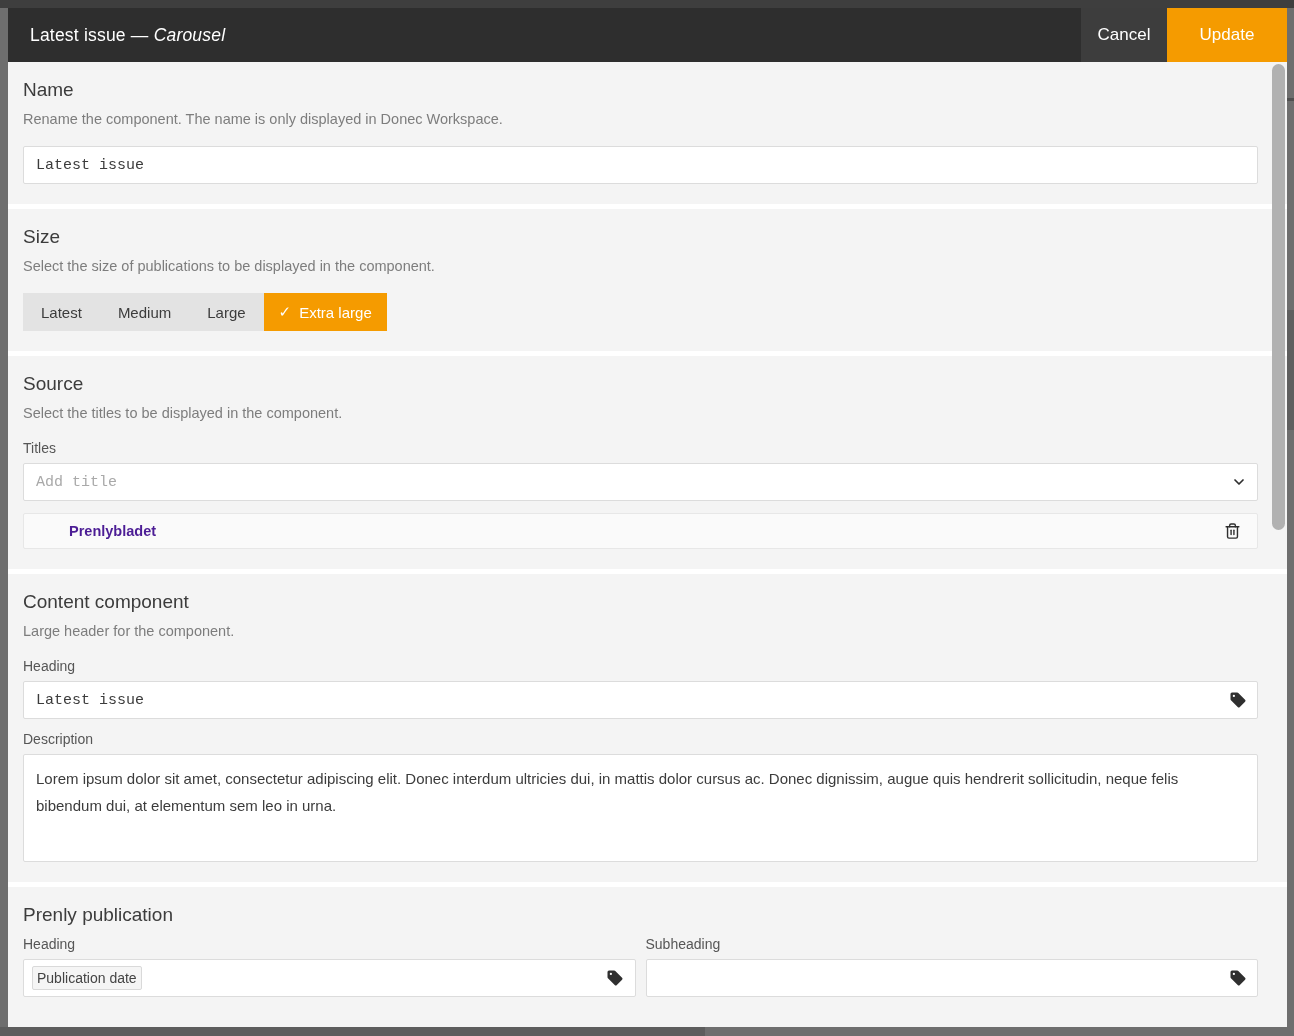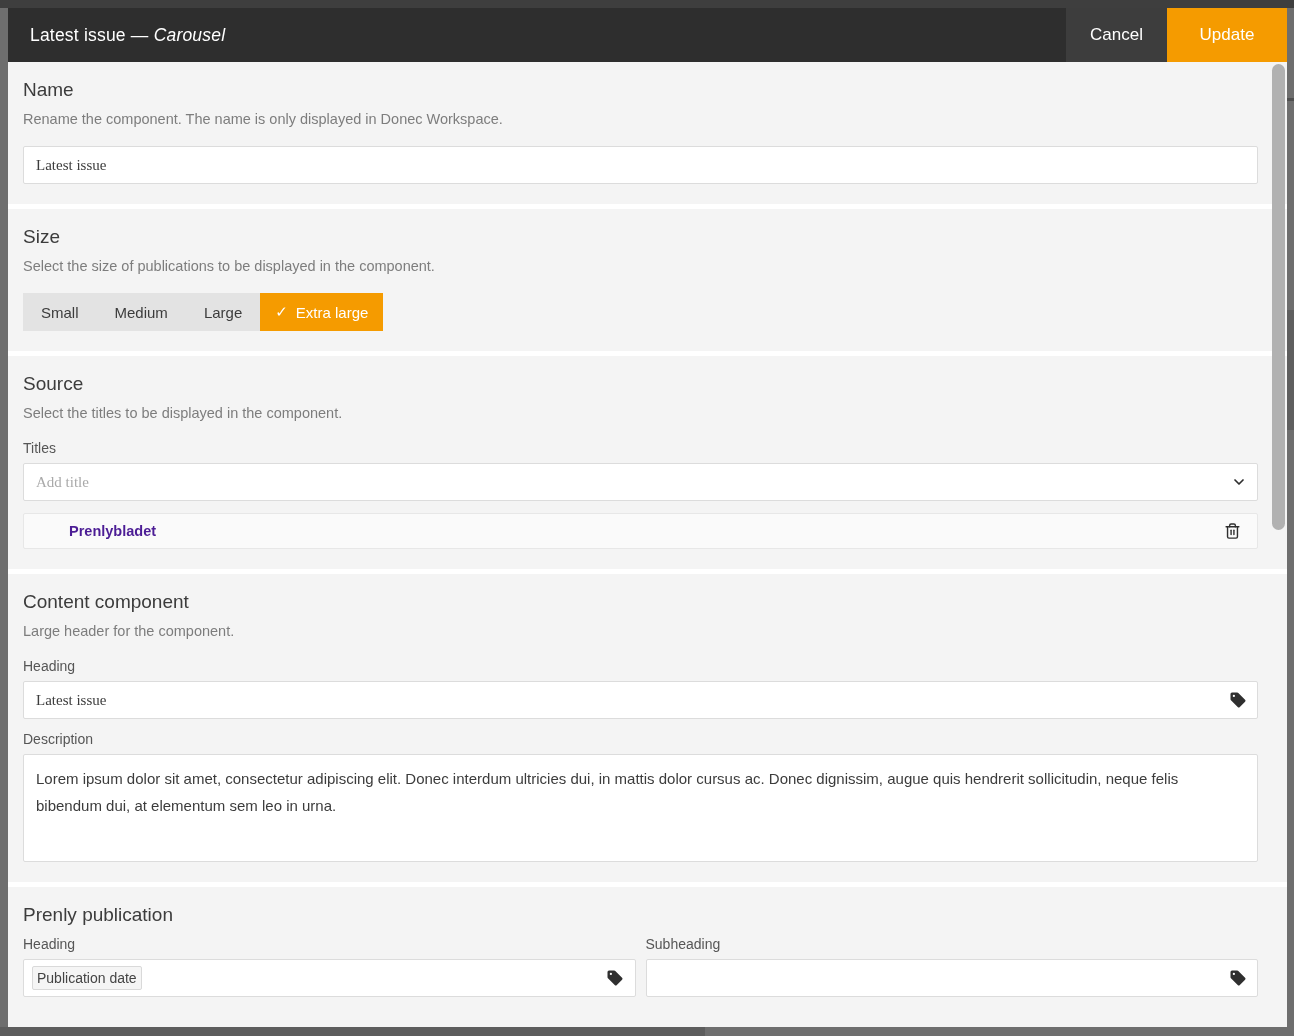--- a/index.html
+++ b/index.html
@@ -13,34 +13,34 @@
   .backdrop-right-line2 { position:absolute; top:310px; right:0; width:7px; height:120px; background:#5f5f5f; }
 
   .modal { position:absolute; left:8px; top:8px; right:7px; bottom:9px; background:#f4f4f4; display:flex; flex-direction:column; overflow:hidden; }
 
   
   .modal-header { height:54px; flex-shrink:0; background:#2e2e2e; display:flex; align-items:stretch; }
   .modal-title { align-self:center; padding-left:22px; color:#ffffff; font-size:17.5px; letter-spacing:.2px; }
   .modal-title .comp-type { font-style:italic; }
   .header-spacer { flex:1; }
   .hdr-btn { border:none; cursor:pointer; font-family:"Liberation Sans", sans-serif; font-size:17px; color:#fff; }
-  .btn-cancel { width:101px; background:#3d3d3d; }
+  .btn-cancel { width:86px; background:#3d3d3d; }
   .btn-update { width:120px; background:#f59b00; }
 
   
   .modal-body { flex:1; position:relative; overflow:hidden; background:#f4f4f4; }
   .section { padding:17px 29px 20px 15px; background:#f4f4f4; }
   .divider { height:5px; background:#ffffff; }
   .section-heading { font-size:19px; font-weight:400; color:#3c3c3c; margin-bottom:10px; }
   .section-desc { font-size:14.5px; color:#7d7d7d; margin-bottom:19px; }
   .field-label { font-size:14px; color:#565656; margin-bottom:7px; }
 
   .text-input { display:block; width:100%; height:38px; background:#fff; border:1px solid #dcdcdc;
     border-radius:2px; padding:0 12px; font-size:15px; color:#3c3c3c;
-    font-family:Liberation Serif, serif; outline:none; }
+    font-family:Liberation Mono, monospace; outline:none; }
   .text-input::placeholder { color:#a9a9a9; }
 
   
   .segmented { display:inline-flex; background:#e3e3e3; }
   .seg { display:flex; align-items:center; gap:8px; height:38px; padding:0 18px;
     font-size:15px; color:#3c3c3c; cursor:pointer; }
   .seg.selected { background:#f59b00; color:#ffffff; padding:0 15px; }
   .seg .check { font-size:15px; }
 
   
@@ -100,21 +100,21 @@
         <input class="text-input" type="text" value="Latest issue" style="">
       </div>
 
       <div class="divider"></div>
 
       <div class="section">
         <div class="section-heading">Size</div>
         <div class="section-desc">Select the size of publications to be displayed in the component.</div>
         <div class="segmented">
           <div class="seg">
-            <span>Small</span>
+            <span>Latest</span>
           </div>
           <div class="seg">
             <span>Medium</span>
           </div>
           <div class="seg">
             <span>Large</span>
           </div>
           <div class="seg selected">
             <span class="check">✓</span>
             <span>Extra large</span>

